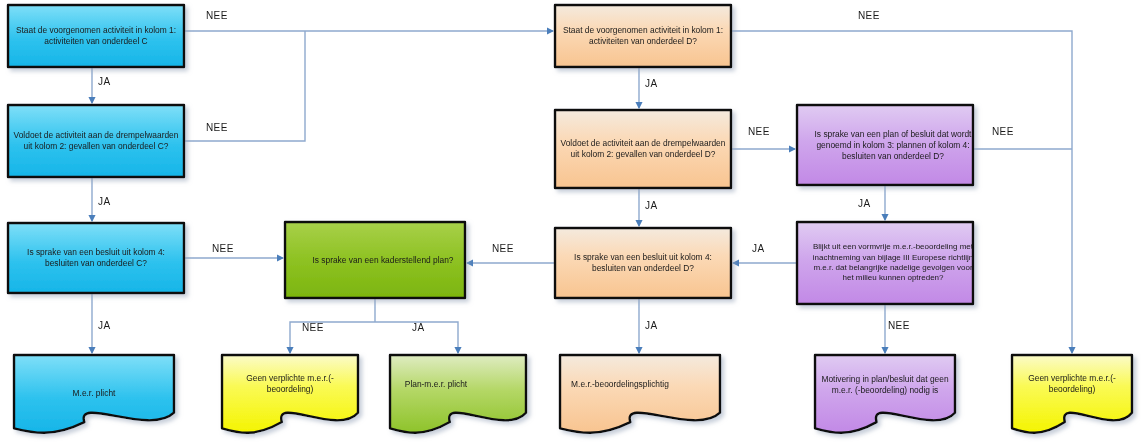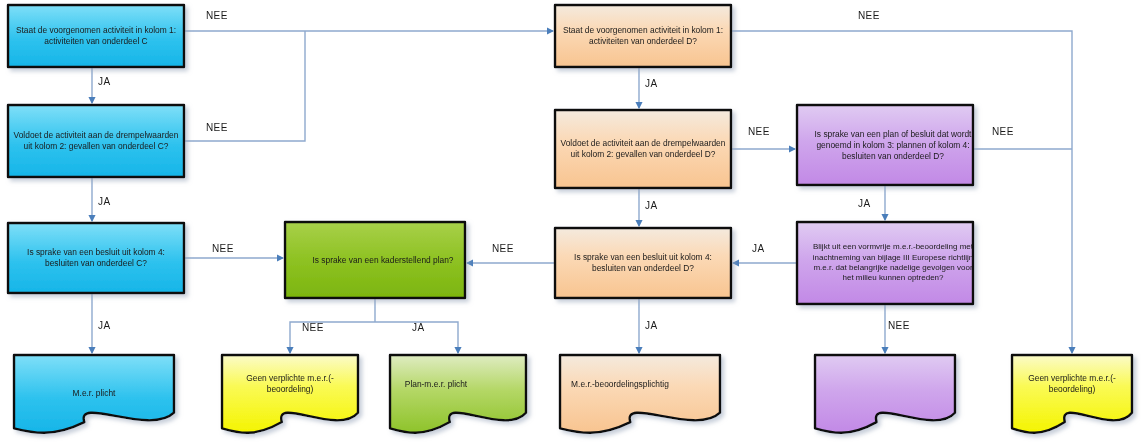--- a/index.html
+++ b/index.html
@@ -151,20 +151,21 @@
   <div class="nodeText" style="left:14px;top:363px;width:160px;height:60px;">M.e.r. plicht</div>
   <div class="nodeText" style="left:285px;top:222px;width:180px;height:76px;margin-left:8px;">Is sprake van een kaderstellend plan?</div>
   <div class="nodeText" style="left:222px;top:355px;width:136px;height:58px;">Geen verplichte m.e.r.(-beoordeling)</div>
   <div class="nodeText" style="left:368px;top:355px;width:136px;height:58px;">Plan-m.e.r. plicht</div>
   <div class="nodeText" style="left:555px;top:5px;width:176px;height:62px;">Staat de voorgenomen activiteit in kolom 1: activiteiten van onderdeel D?</div>
   <div class="nodeText" style="left:555px;top:110px;width:176px;height:78px;">Voldoet de activiteit aan de drempelwaarden uit kolom 2: gevallen van onderdeel D?</div>
   <div class="nodeText" style="left:555px;top:228px;width:176px;height:70px;">Is sprake van een besluit uit kolom 4: besluiten van onderdeel D?</div>
   <div class="nodeText" style="left:540px;top:355px;width:160px;height:58px;">M.e.r.-beoordelingsplichtig</div>
   <div class="nodeText" style="left:797px;top:105px;width:192px;height:80px;">Is sprake van een plan of besluit dat wordt genoemd in kolom 3: plannen of kolom 4: besluiten van onderdeel D?</div>
   <div class="nodeText" style="left:797px;top:222px;width:176px;height:82px;font-size:8px;line-height:10.4px;margin-left:8px;">Blijkt uit een vormvrije m.e.r.-beoordeling met inachtneming van bijlage III Europese richtlijn m.e.r. dat belangrijke nadelige gevolgen voor het milieu kunnen optreden?</div>
+  <div class="nodeText" style="left:815px;top:355px;width:140px;height:60px;">Motivering in plan/besluit dat geen m.e.r. (-beoordeling) nodig is</div>
   <div class="nodeText" style="left:1012px;top:355px;width:120px;height:58px;">Geen verplichte m.e.r.(-beoordeling)</div>
 
   <div class="edgeLabel" style="left:206px;top:10px;">NEE</div>
   <div class="edgeLabel" style="left:98px;top:76px;">JA</div>
   <div class="edgeLabel" style="left:206px;top:122px;">NEE</div>
   <div class="edgeLabel" style="left:98px;top:196px;">JA</div>
   <div class="edgeLabel" style="left:212px;top:243px;">NEE</div>
   <div class="edgeLabel" style="left:98px;top:320px;">JA</div>
   <div class="edgeLabel" style="left:302px;top:322px;">NEE</div>
   <div class="edgeLabel" style="left:412px;top:322px;">JA</div>

